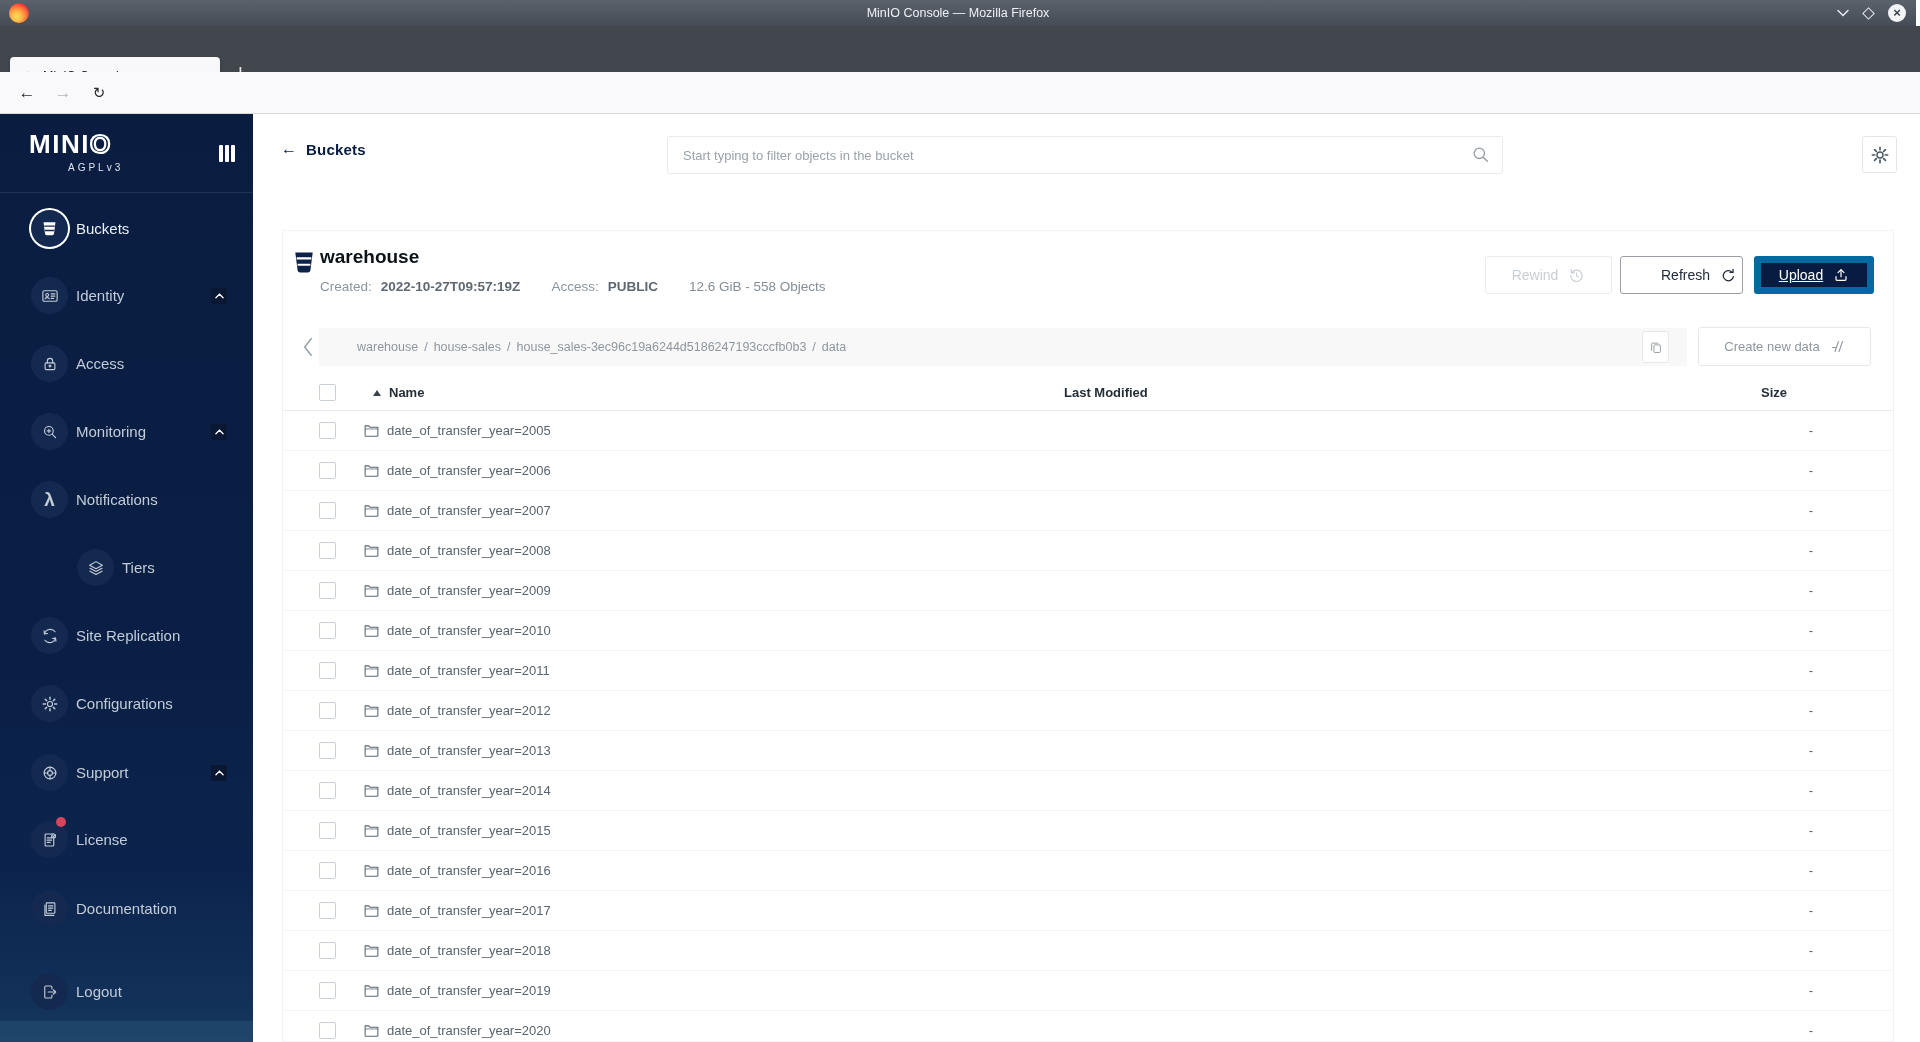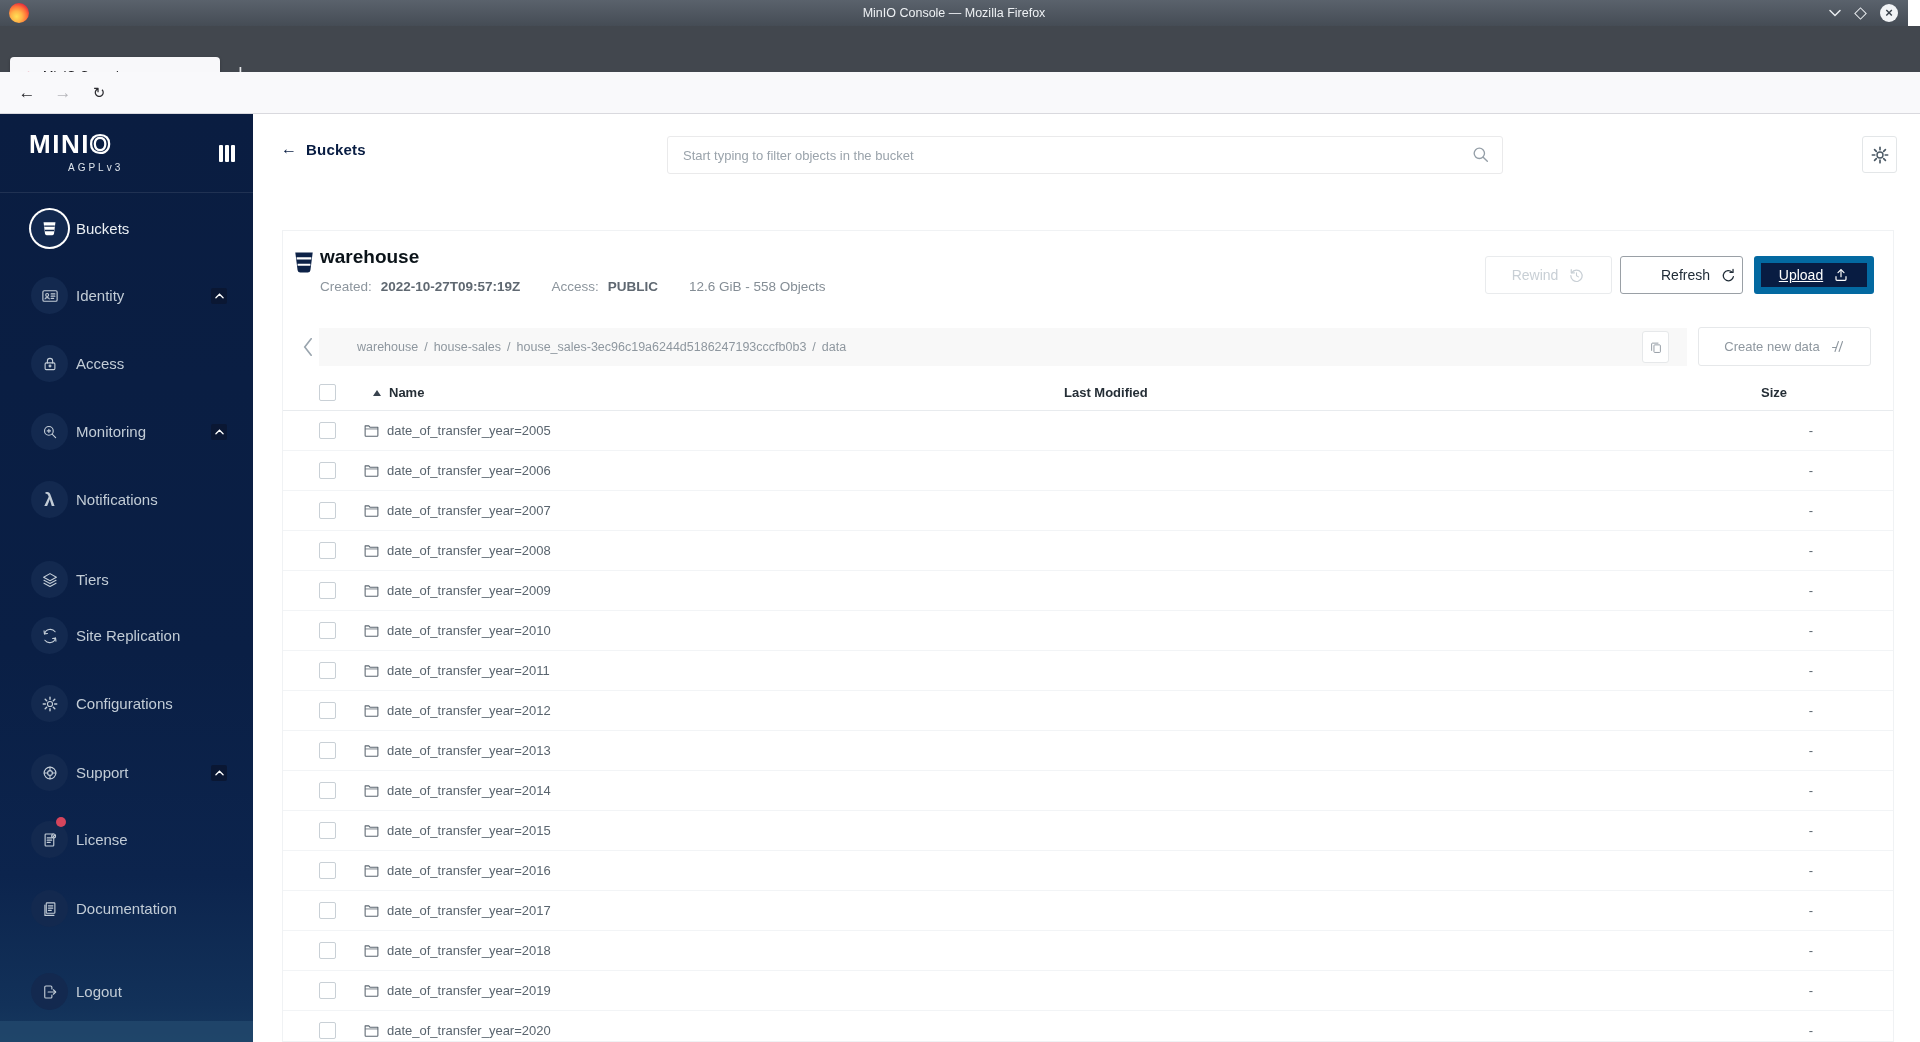--- a/index.html
+++ b/index.html
@@ -1,21 +1,21 @@
 <!DOCTYPE html>
 <html><head>
 <meta charset="utf-8">
 <style>
   * { margin:0; padding:0; box-sizing:border-box; }
   html,body { width:1920px; height:1042px; overflow:hidden; }
   body { font-family:"Liberation Sans","DejaVu Sans",sans-serif; background:#fff; }
   .window { position:relative; width:1920px; height:1042px; overflow:hidden; background:#fff; }
 
   
-  .titlebar { position:absolute; left:0; top:0; right:12px; height:26px;
+  .titlebar { position:absolute; left:0; top:0; right:4px; height:26px;
     background:linear-gradient(#5a626c,#454c55); }
   .ff-logo { position:absolute; left:9px; top:3px; width:20px; height:20px; border-radius:50%;
     background:radial-gradient(circle at 38% 68%, #ffe056 0%, #ffb347 30%, #ff7139 55%, #e3283c 78%, #b5007f 100%); }
   .tb-title { position:absolute; left:0; right:0; top:0; height:26px; line-height:26px;
     text-align:center; color:#eef1f4; font-size:12.5px; }
   .wc { position:absolute; right:10px; top:0; height:26px; display:flex; align-items:center; gap:15px; }
   .wc-min svg { display:block; }
   .wc-max { width:9px; height:9px; border:1.4px solid #e8ebee; transform:rotate(45deg); }
   .wc-close { width:18px; height:18px; border-radius:50%; background:#f2f4f6; color:#3a424b;
     font-size:13px; font-weight:bold; text-align:center; line-height:17px; }
@@ -291,21 +291,21 @@
               <path d="m1 5 4-4 4 4" stroke="#fff" stroke-width="1.4" fill="none" stroke-linecap="round"></path>
             </svg>
           </div>
         </div>
         <div class="sb-item" style="top: 362px;">
           <div class="sb-circle">
             <span class="ic-ch">λ</span>
           </div>
           <span class="sb-label">Notifications</span>
         </div>
-        <div class="sb-item" style="top: 442px;">
+        <div class="sb-item" style="top: 430px; margin-left: 46px;">
           <div class="sb-circle">
             <svg width="18" height="18" viewBox="0 0 24 24" fill="none" stroke="currentColor" stroke-width="1.5" stroke-linecap="round" stroke-linejoin="round">
               <path d="m12 3.5 8.5 4.7L12 12.9 3.5 8.2Z"></path>
               <path d="m4 12.4 8 4.4 8-4.4"></path>
               <path d="m4 16.2 8 4.4 8-4.4"></path>
             </svg>
           </div>
           <span class="sb-label">Tiers</span>
         </div>
         <div class="sb-item" style="top: 498px;">

